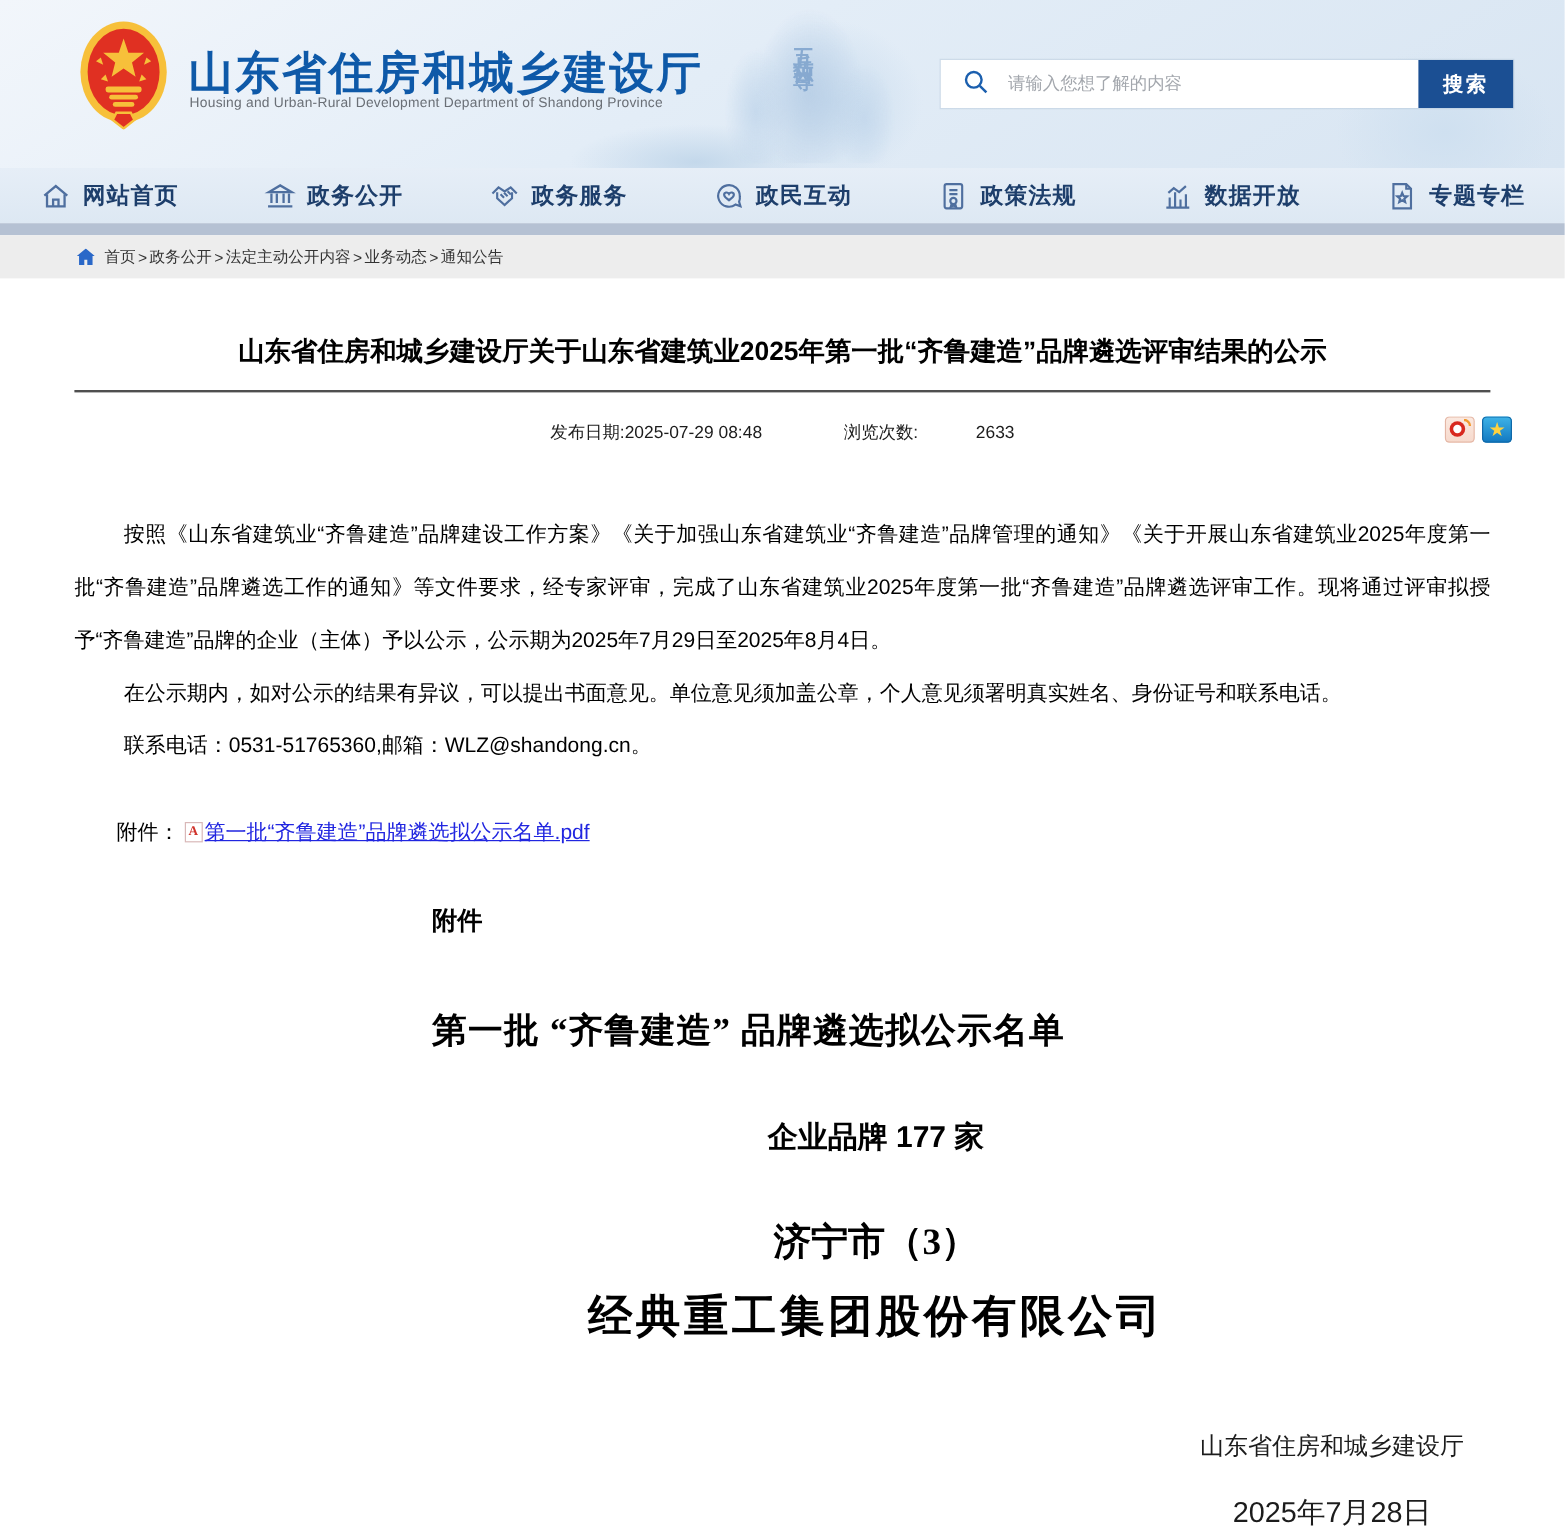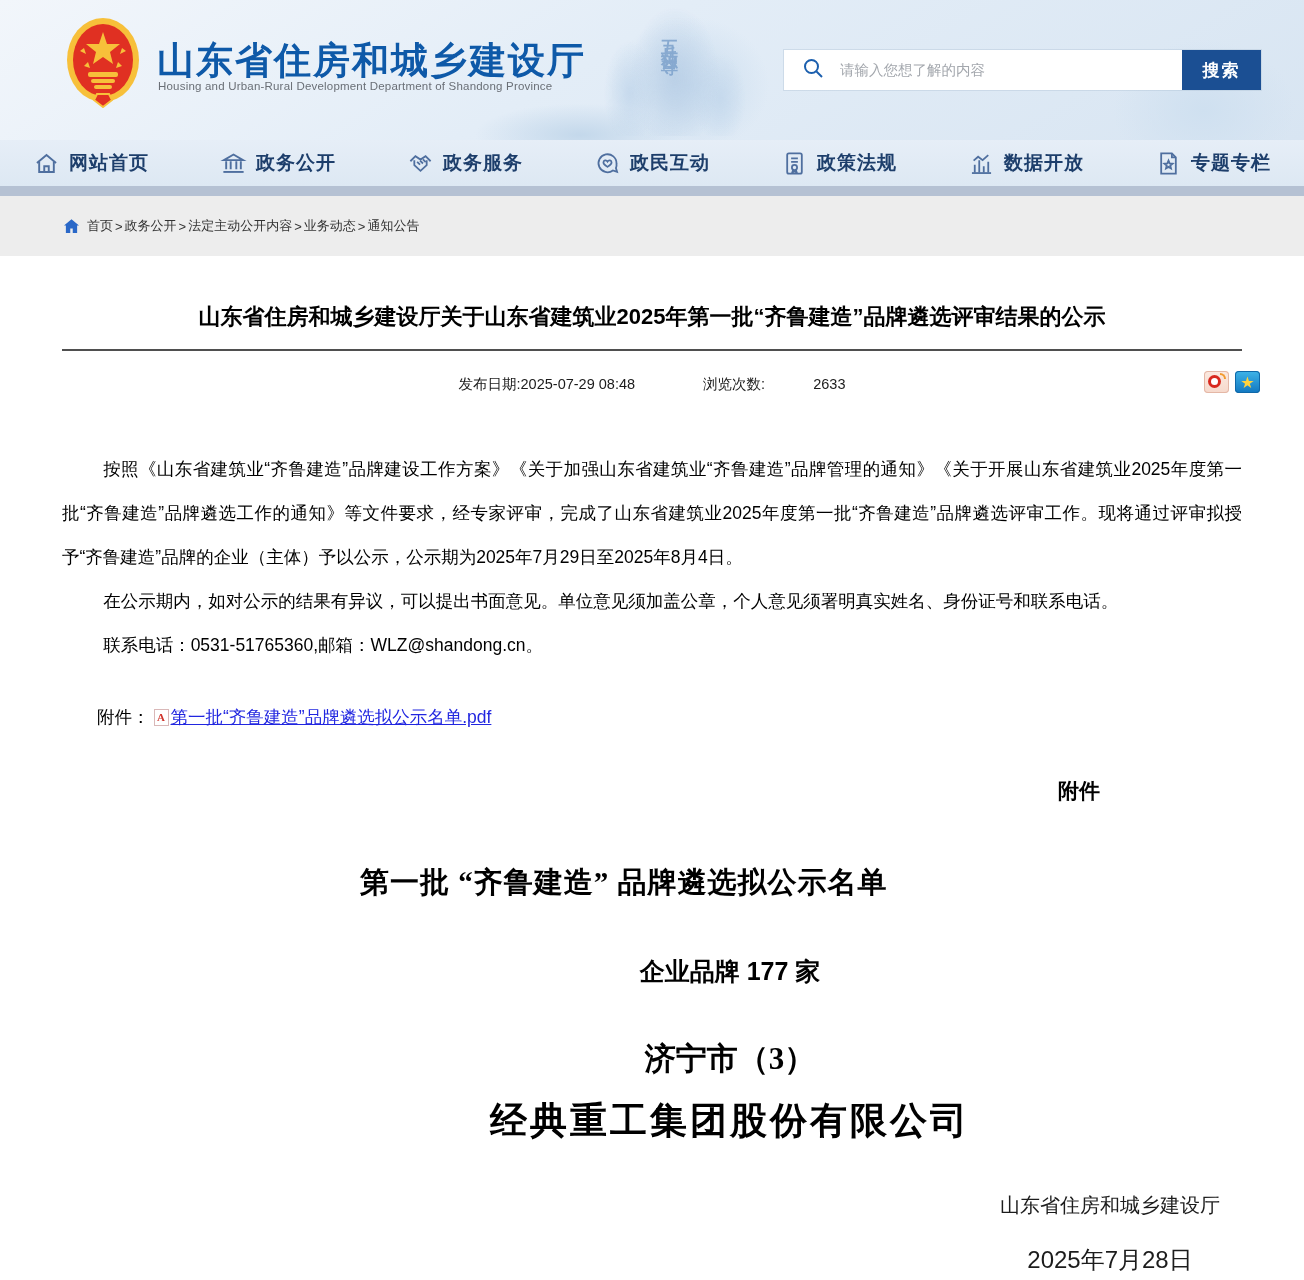--- a/index.html
+++ b/index.html
@@ -63,21 +63,21 @@
   .navbar {
     height:46px; background:linear-gradient(180deg,#e6eef7,#dde8f3);
     display:flex; align-items:center; padding:0 33px; justify-content:space-between;
   }
   .nav-item { display:flex; align-items:center; gap:9px; cursor:pointer; }
   .nav-item svg { display:block; }
   .nav-item .lbl { font-size:19px; font-weight:bold; color:#1d3e6b; letter-spacing:1px; }
   .header-strip { height:10px; background:#b5c1d3; }
   
   .breadcrumb {
-    height:60px; background:#ededed; display:flex; align-items:center;
+    height:36px; background:#ededed; display:flex; align-items:center;
     padding-left:64px; font-size:13px; color:#333;
   }
   .breadcrumb .crumb { color:#333; cursor:pointer; }
   .breadcrumb .sep { margin:0 2px; color:#333; }
   .breadcrumb svg { margin-right:8px; display:block; }
   
   .article { padding:0 62px; }
   .article-title {
     margin-top:46px; text-align:center; font-size:22px; font-weight:bold; color:#000;
   }
@@ -102,21 +102,21 @@
   .contact-line { margin-top:0; }
   
   .attachment { margin:38px 0 0 35px; font-size:17.5px; display:flex; align-items:center; }
   .pdf-icon { display:inline-flex; width:15px; height:17px; background:#fff;
     border:1px solid #d9b8b8; margin:0 2px 0 4px; align-items:center; justify-content:center;
     font-size:11px; font-weight:bold; color:#d0342c; font-family:"Liberation Serif",serif; }
   .attachment a { color:#2126e0; text-decoration:underline; cursor:pointer; }
   
   .doc-preview { margin-left:298px; width:740px; margin-top:48px;
     font-family:"Liberation Serif","DejaVu Serif",serif; color:#000; }
-  .doc-heading { font-size:21px; font-weight:bold; font-family:"Liberation Sans",sans-serif;text-align:right; }
+  .doc-heading { font-size:21px; font-weight:bold; font-family:"Liberation Sans",sans-serif; }
   .doc-title { margin-top:58px; font-size:29px; font-weight:bold; letter-spacing:1px; }
   .doc-subtitle { margin-top:52px; text-align:center; font-size:25px; font-weight:bold;
     font-family:"Liberation Sans",sans-serif; }
   .doc-city { margin-top:50px; text-align:center; font-size:31px; font-weight:bold; }
   .doc-company { margin-top:16px; text-align:center; font-size:37px; font-weight:bold; letter-spacing:3px; }
   .doc-sign { position:absolute; right:44px; top:1192px; width:300px; text-align:center;
     font-size:20px; color:#1c1c1c; }
   .doc-sign .date { margin-top:25px; font-size:24px; }
 </style>
 </head>

